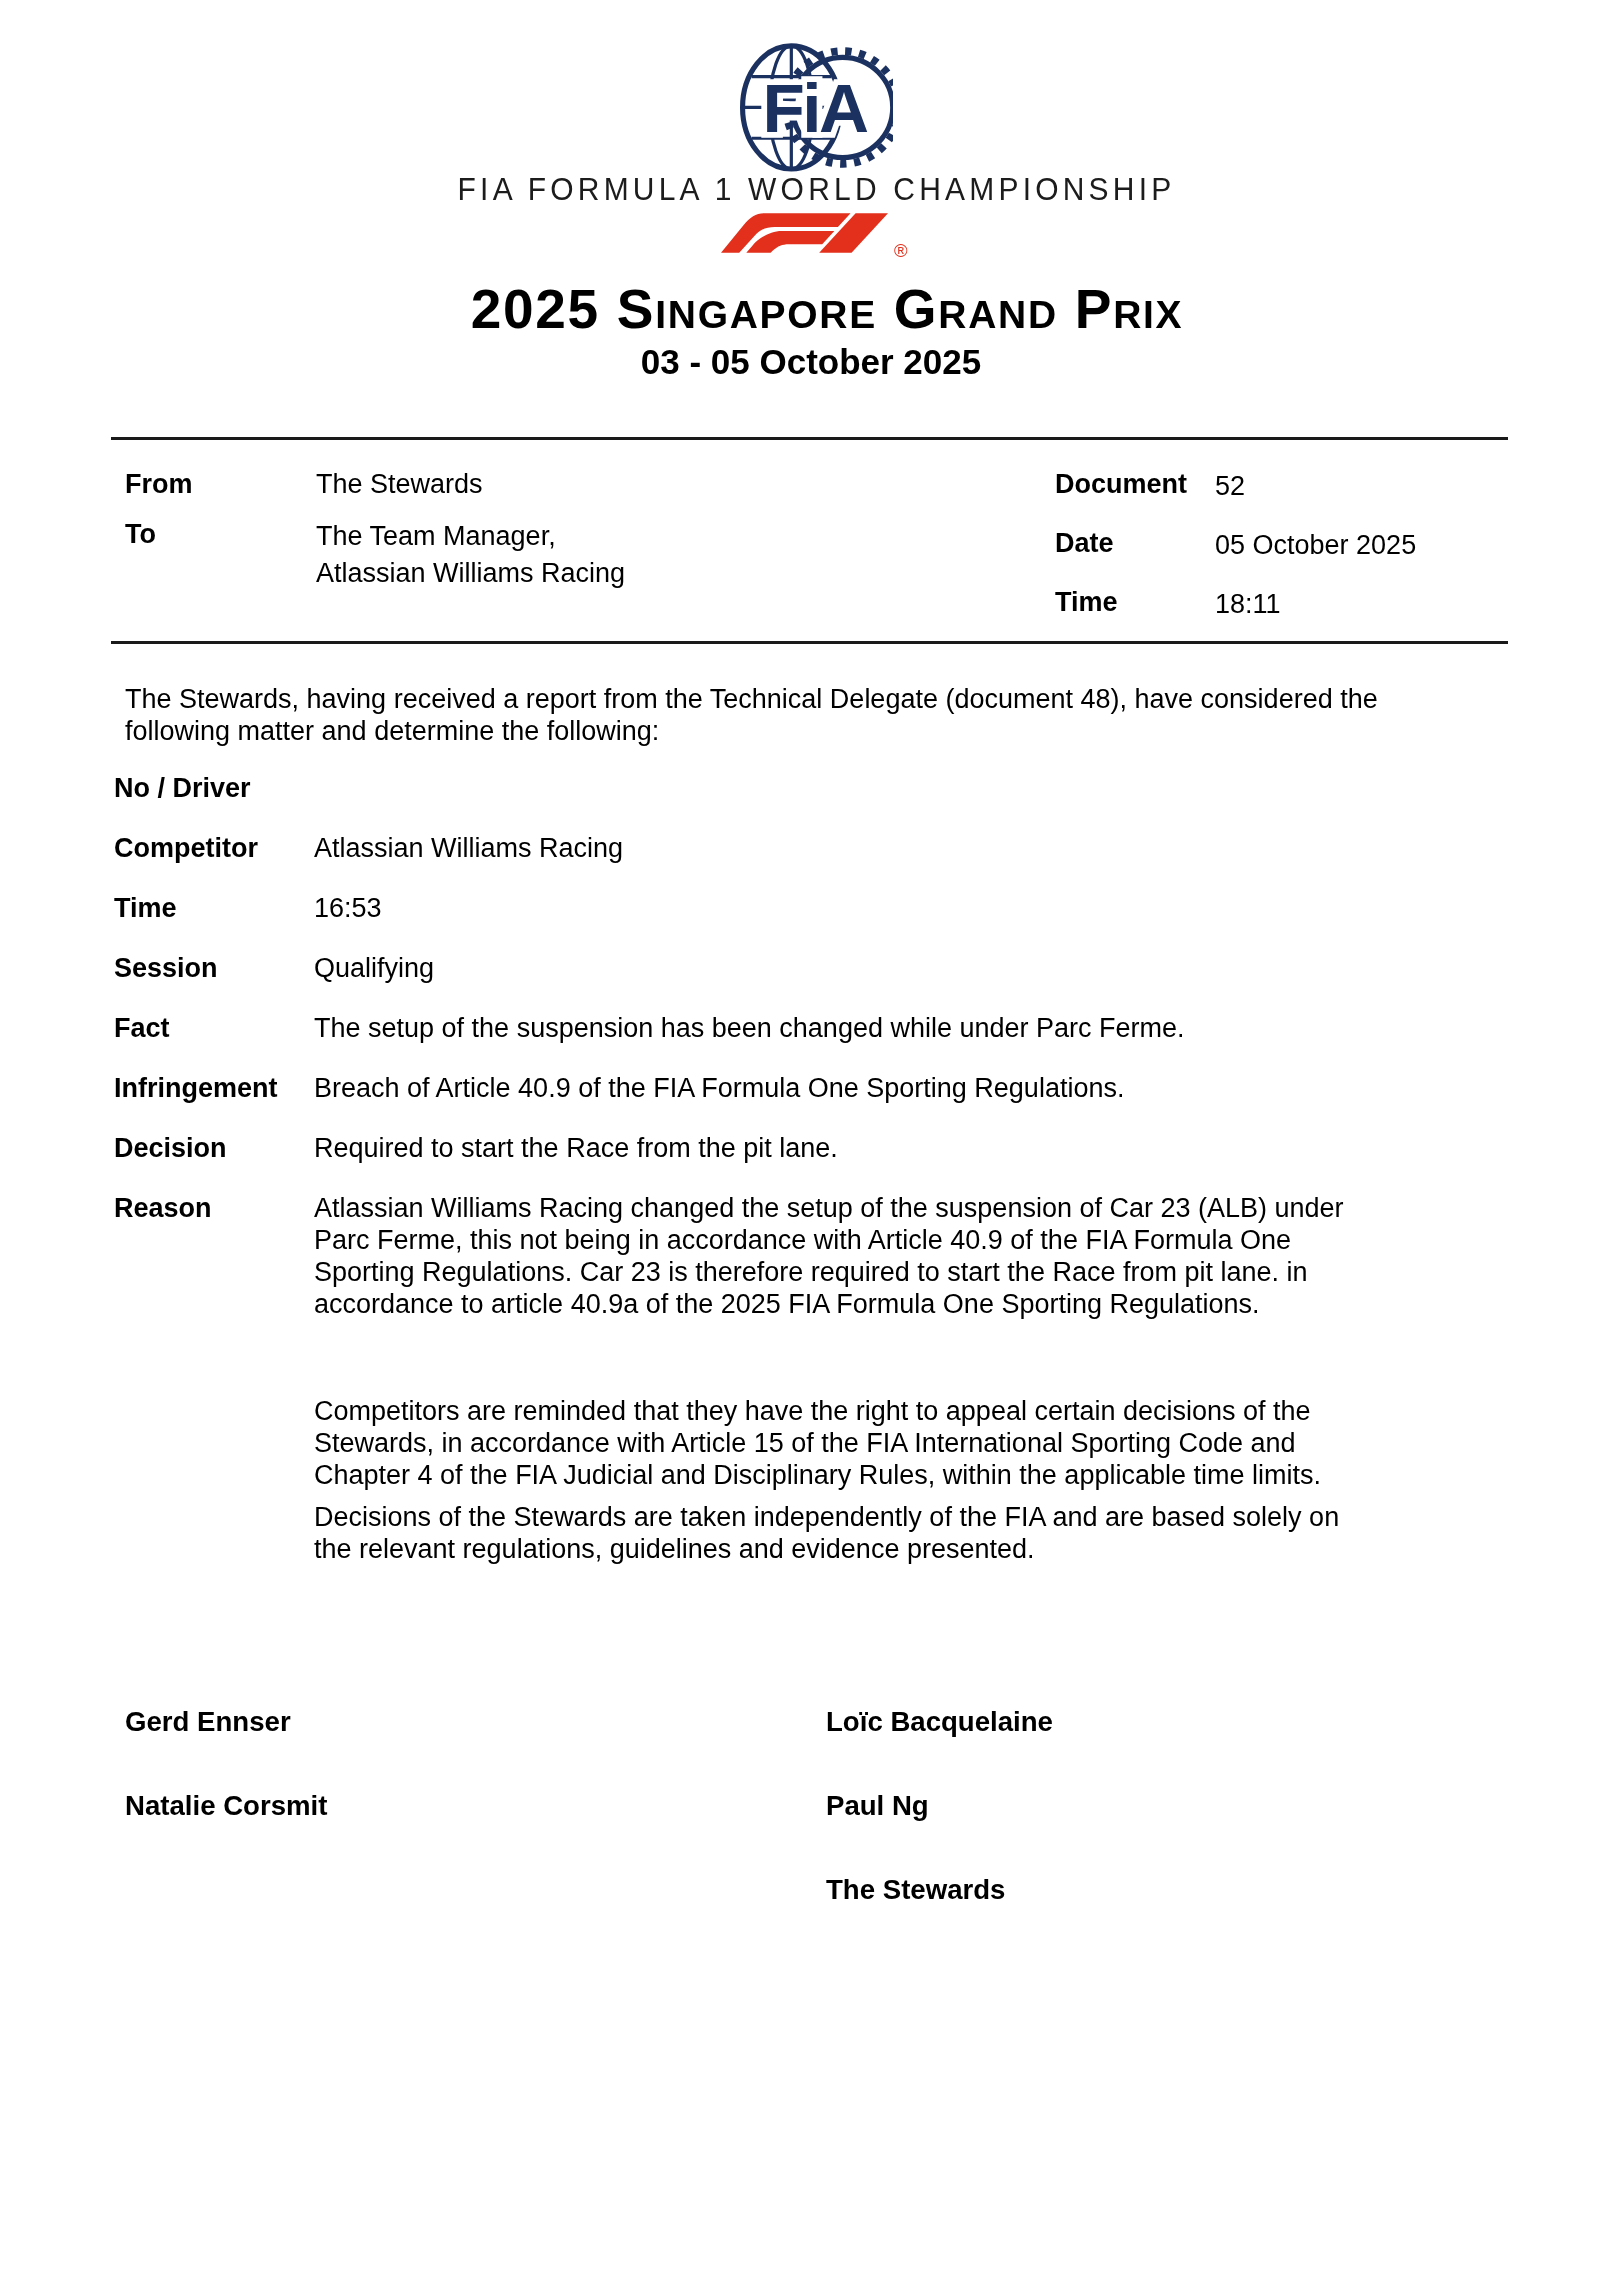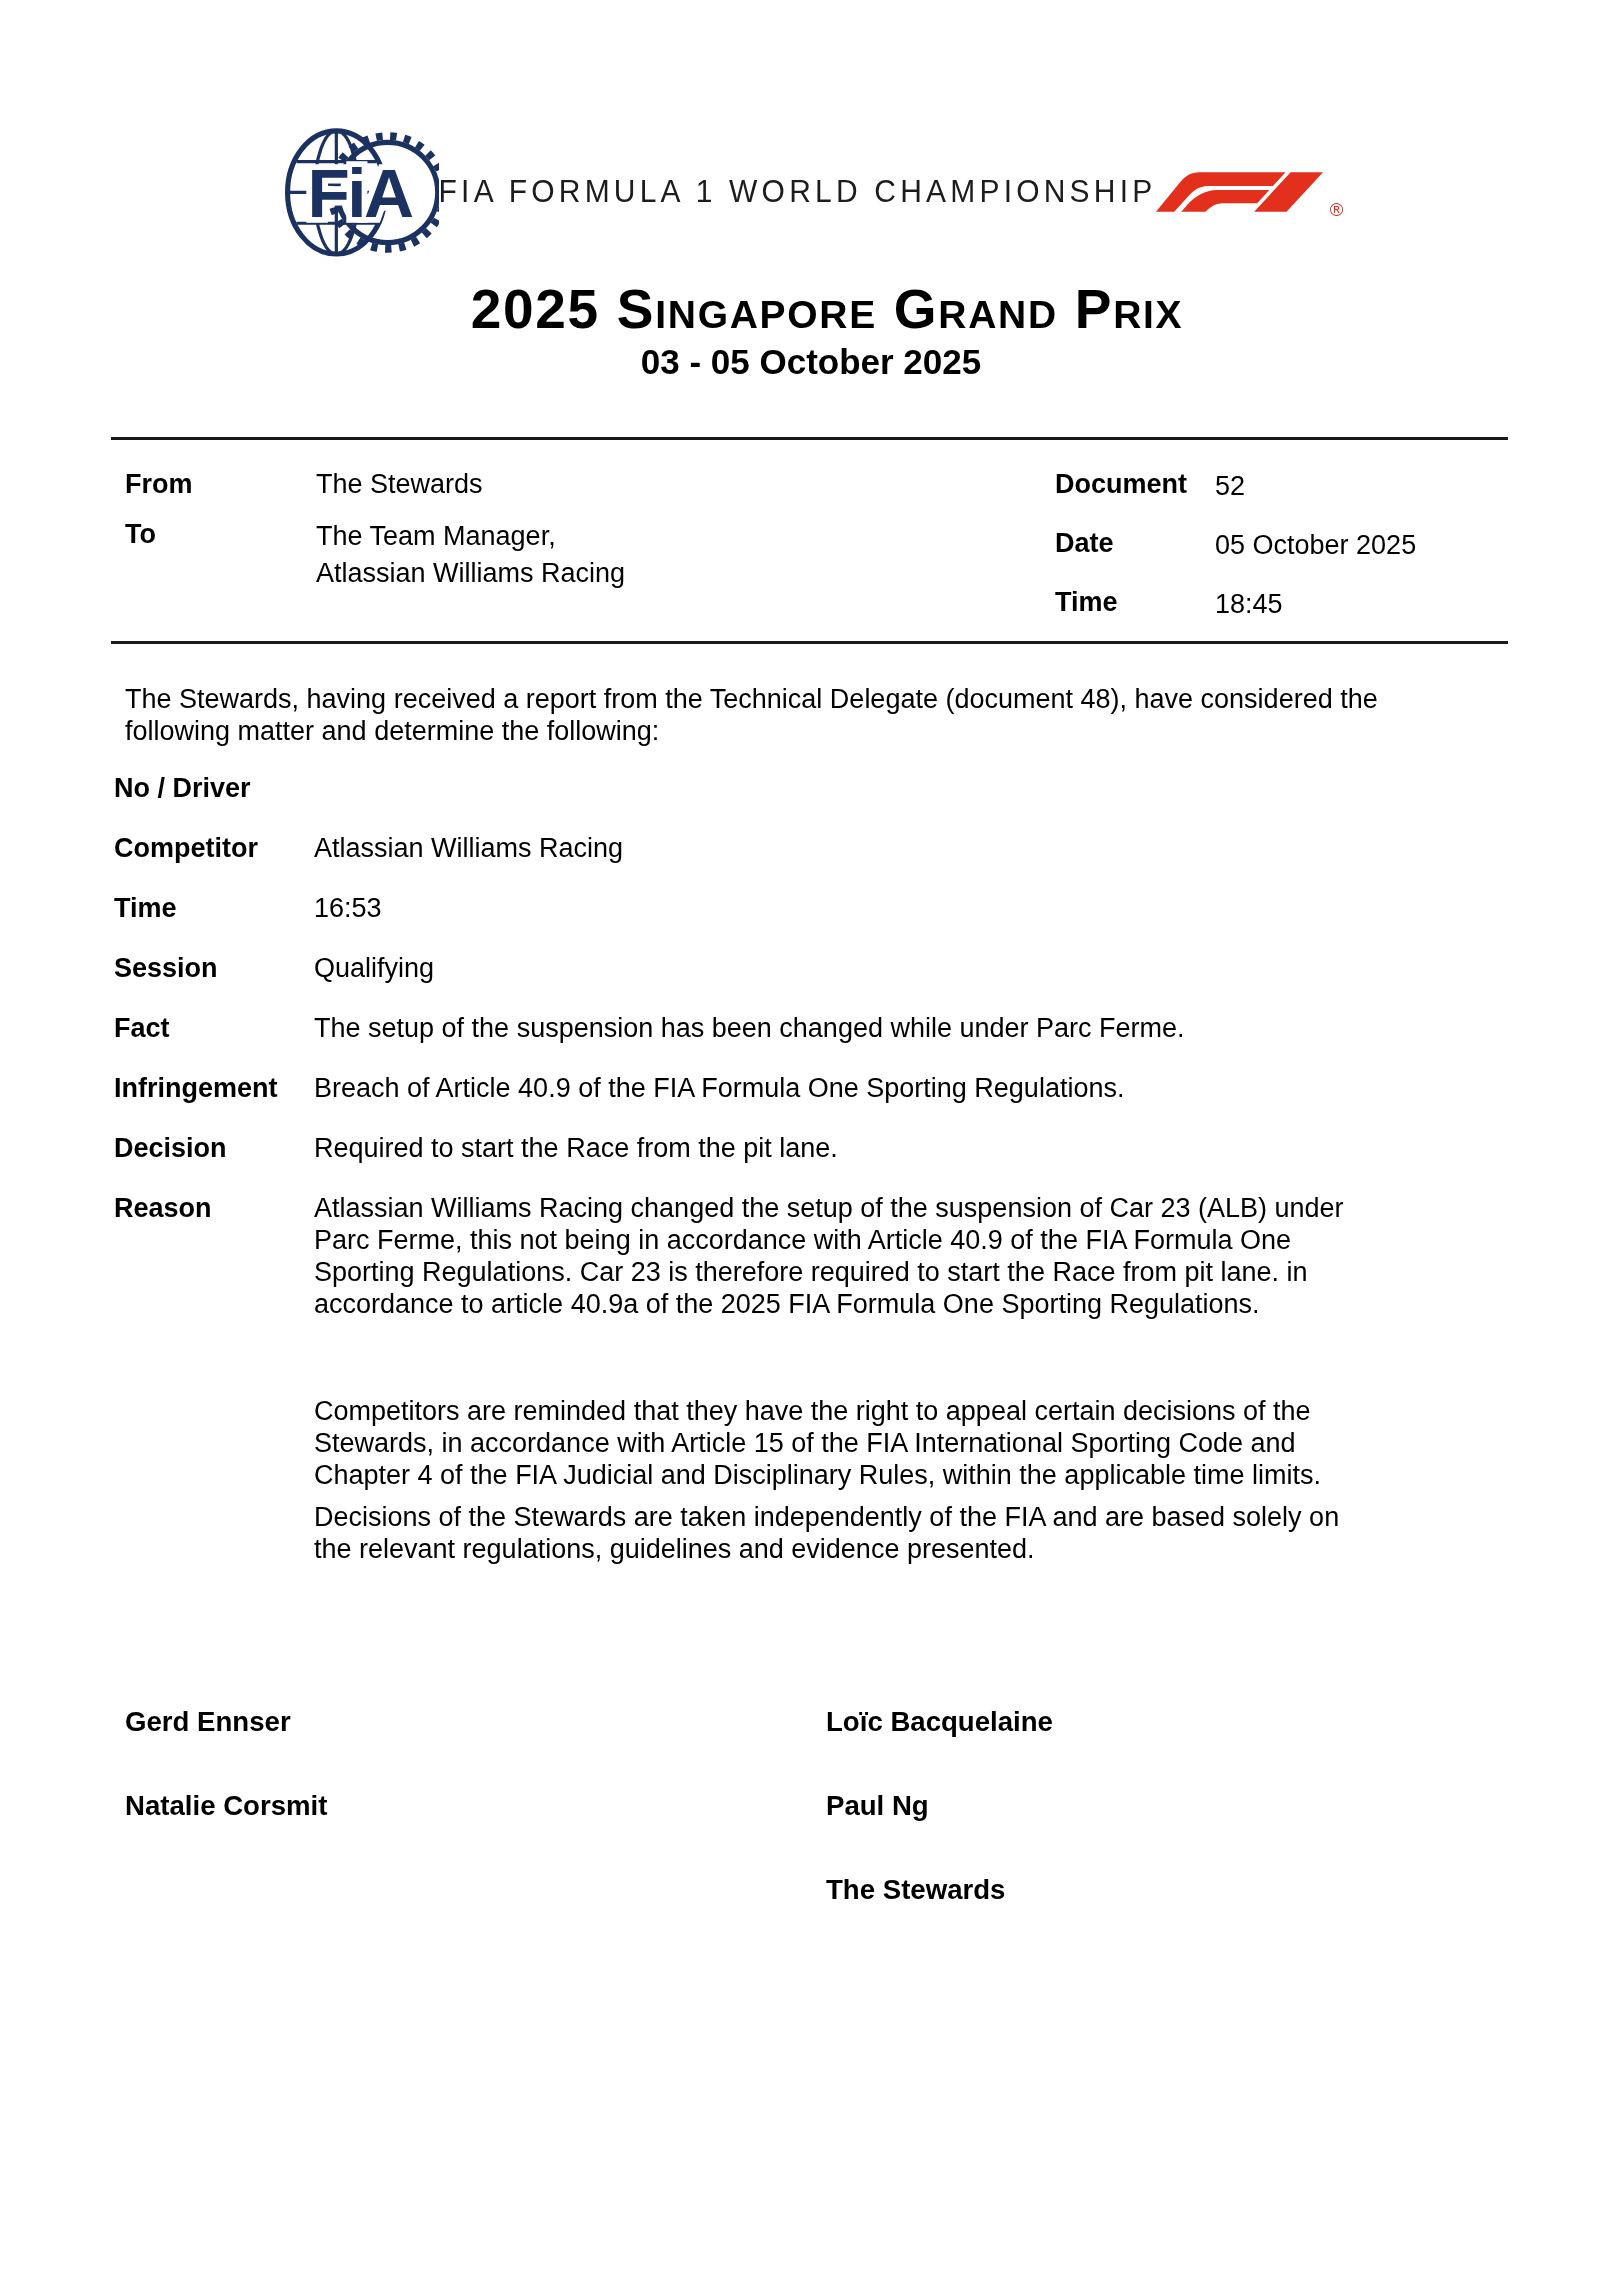--- a/index.html
+++ b/index.html
@@ -11,21 +11,21 @@
     position:relative;
     width:1622px;height:2295px;
     background:#ffffff;
     font-family:"Liberation Sans","DejaVu Sans",sans-serif;
     color:#000;
     overflow:hidden;
   }
   
   .masthead{
     position:absolute;top:125px;left:206px;right:195px;height:134px;
-    display:flex;align-items:center;justify-content:center;
+    display:flex;align-items:center;justify-content:flex-end;flex-direction:column;
   }
   .fia-logo{width:154px;height:131px;flex:0 0 auto;}
   .champ{
     font-size:30px;letter-spacing:4.2px;color:#1c1c1c;
     white-space:nowrap;font-weight:400;
     transform:scaleY(1.04);
   }
   .f1-wrap{position:relative;width:192px;height:52px;flex:0 0 auto;}
   .f1-wrap svg{display:block;width:167px;height:46px;margin-top:3.3px;}
   .reg{
@@ -143,21 +143,21 @@
       <div class="mrow">
         <div class="mlabel">Document</div>
         <div class="mvalue">52</div>
       </div>
       <div class="mrow">
         <div class="mlabel">Date</div>
         <div class="mvalue">05 October 2025</div>
       </div>
       <div class="mrow">
         <div class="mlabel">Time</div>
-        <div class="mvalue">18:45</div>
+        <div class="mvalue">18:11</div>
       </div>
     </div>
   </section>
 
   <div class="rule rule-bottom"></div>
 
   <p class="intro">The Stewards, having received a report from the Technical Delegate (document 48), have considered the following matter and determine the following:</p>
 
   <section class="fields">
     <div class="frow">

